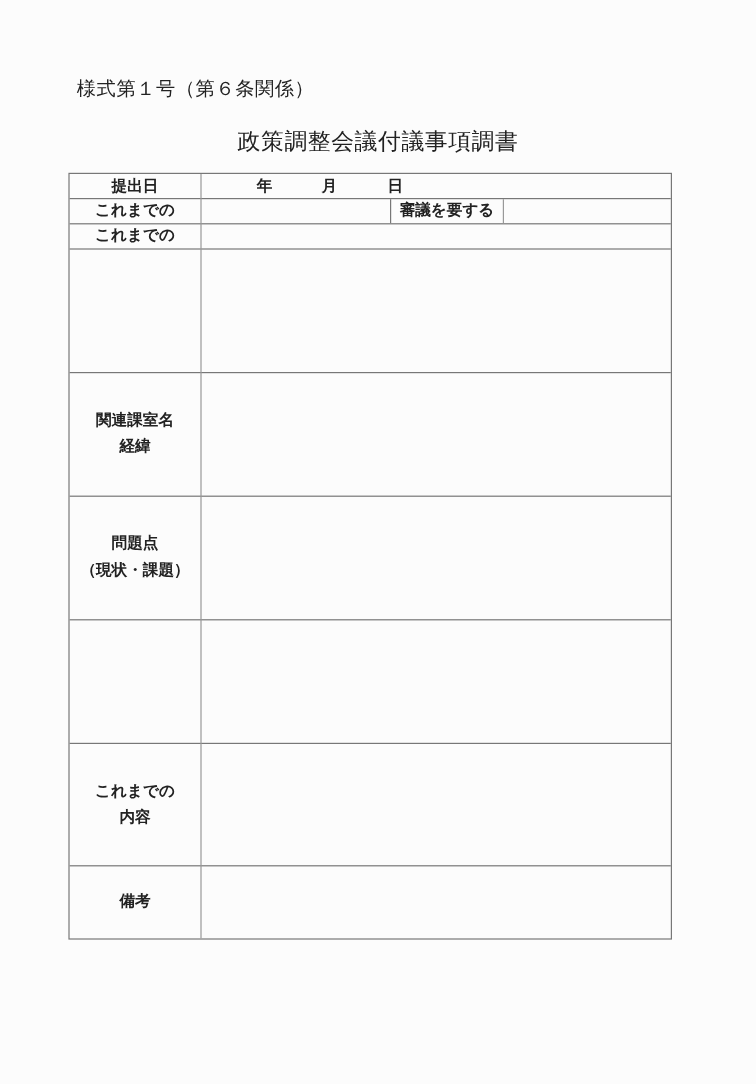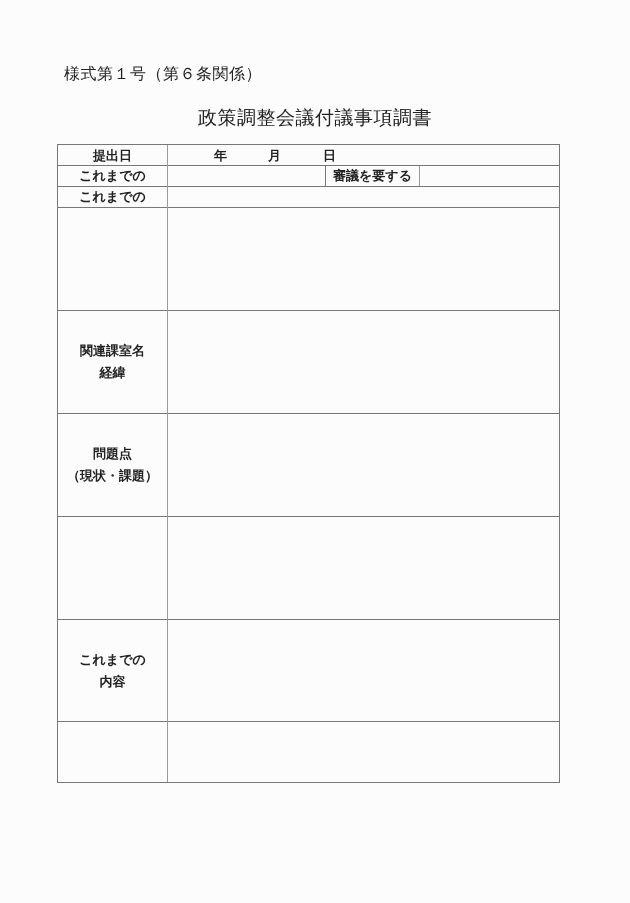--- a/index.html
+++ b/index.html
@@ -124,14 +124,15 @@
   <div class="cell multi" style="left:0; top:269px; width:109px; height:102px">問題点
 （現状・課題）</div>
   <div class="cell value" style="left:110px; top:269px; width:391px; height:102px"></div>
 
   <div class="cell value" style="left:110px; top:372px; width:391px; height:102px"></div>
 
   <div class="cell multi" style="left:0; top:475px; width:109px; height:101px">これまでの
 内容</div>
   <div class="cell value" style="left:110px; top:475px; width:391px; height:101px"></div>
 
+  <div class="cell multi" style="left:0; top:577px; width:109px; height:60px">備考</div>
   <div class="cell value" style="left:110px; top:577px; width:391px; height:60px"></div>
 </div>
 
 </body></html>

